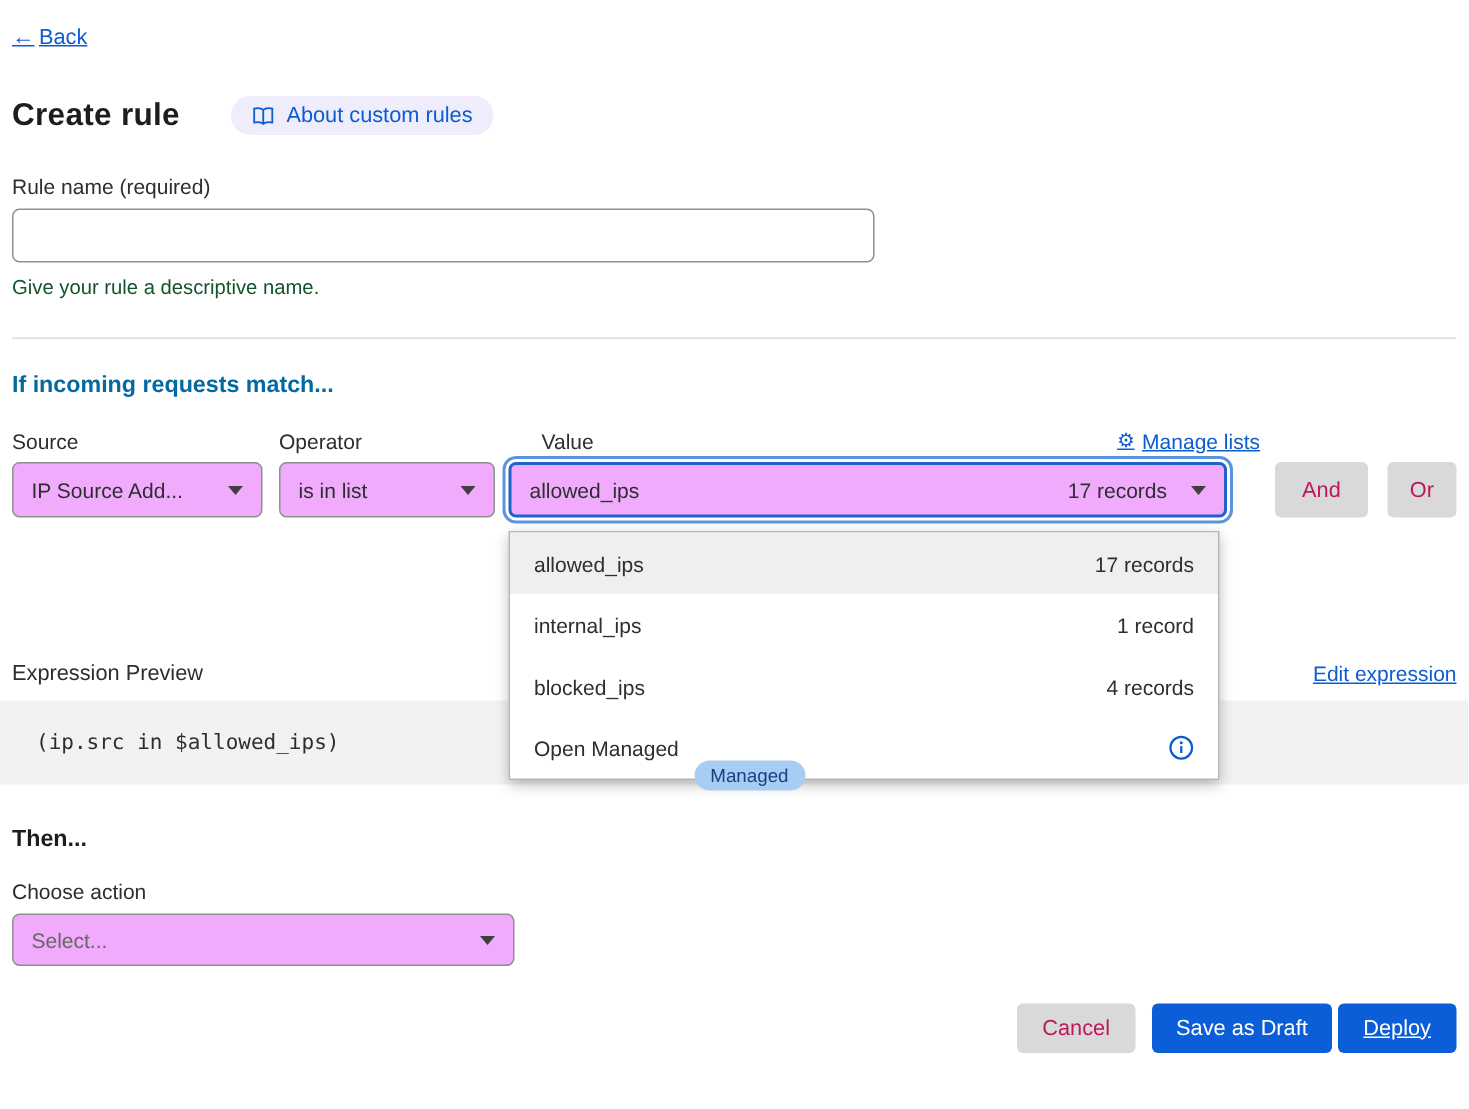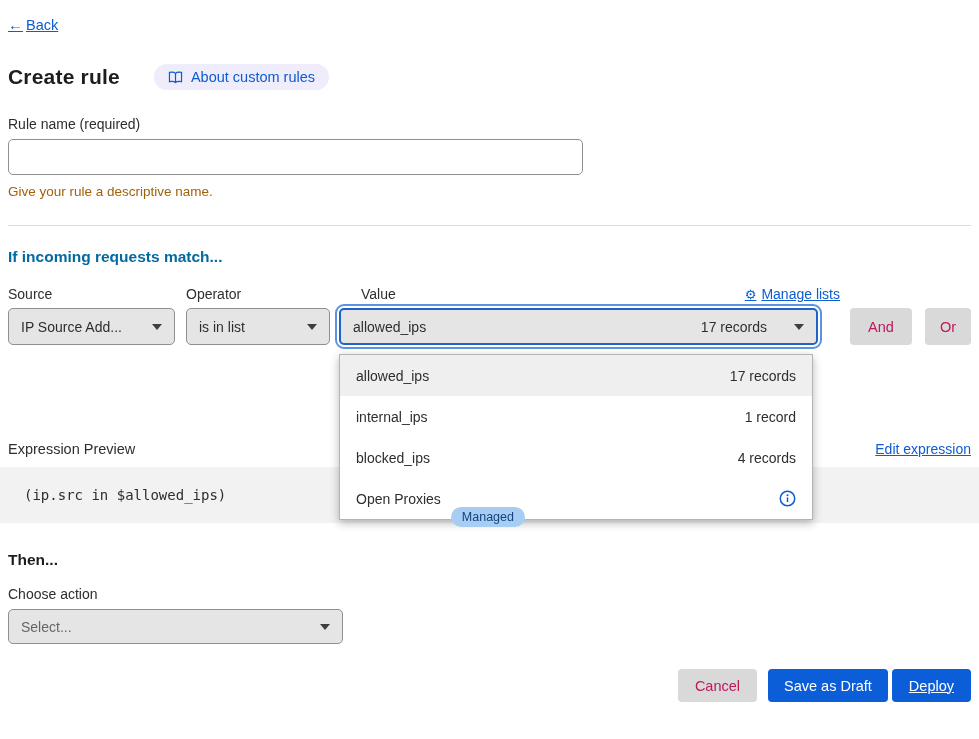--- a/index.html
+++ b/index.html
@@ -23,36 +23,36 @@
 
   .title-row{margin-top:30px;display:flex;align-items:center;gap:34px;}
   .page-title{margin:0;font-size:21px;font-weight:bold;color:#1d1d1d;letter-spacing:.2px;}
   .about-chip{display:inline-flex;align-items:center;gap:8px;background:var(--badge-bg);color:var(--link-blue);
     padding:5px 14px;border-radius:14px;font-size:14.5px;text-decoration:none;}
 
   .field-label{font-size:14px;color:#2e2e2e;}
   .rule-name-block{margin-top:26px;}
   .text-input{margin-top:7px;display:block;width:575px;height:36px;border:1px solid #8f8f8f;border-radius:5px;
     padding:0 12px;font-size:14px;font-family:inherit;outline:none;}
-  .helper-text{margin-top:9px;font-size:13.5px;color:#a16207;}
+  .helper-text{margin-top:9px;font-size:13.5px;color:#14532d;}
 
   .divider{margin:26px 0 0;border:none;border-top:1px solid #dcdcdc;}
 
   .section-heading{margin:22px 0 0;font-size:15.5px;font-weight:bold;color:#0369a1;}
 
   .labels-row{margin-top:20px;display:flex;align-items:flex-end;font-size:14px;}
   .lw-field{width:178px;}
   .lw-op{width:175px;}
   .lw-value{width:479px;display:flex;justify-content:space-between;align-items:flex-end;}
   .manage-link{display:inline-flex;align-items:center;gap:5px;font-size:14px;text-decoration:underline;}
   .manage-link .gear{font-size:13px;text-decoration:none;}
 
   .controls-row{margin-top:6px;display:flex;align-items:center;}
   .select{display:flex;align-items:center;height:37px;border:1px solid #8f8f8f;border-radius:5px;
-    padding:0 12px;font-size:14px;color:#2e2e2e;background:#e5e5e5;cursor:pointer;gap:11px;}
+    padding:0 12px;font-size:14px;color:#2e2e2e;background:#f0abfc;cursor:pointer;}
   .caret{margin-left:auto;width:0;height:0;border-left:5px solid transparent;border-right:5px solid transparent;
     border-top:6px solid #3f3f3f;flex-shrink:0;}
   .field-select{width:167px;margin-right:11px;}
   .op-select{width:144px;margin-right:9px;}
   .value-wrap{position:relative;width:479px;}
   .value-select{width:100%;border:2px solid #1f62c9;outline:2px solid #5b93e0;outline-offset:2px;border-radius:5px;}
   .value-select .records{margin-left:auto;margin-right:16px;}
   .value-select .caret{margin-left:0;}
 
   .btn{border:none;border-radius:4px;font-size:14.5px;font-family:inherit;cursor:pointer;}
@@ -155,21 +155,21 @@
         </div>
         <div class="dd-row">
           <span>internal_ips</span>
           <span class="dd-meta">1 record</span>
         </div>
         <div class="dd-row">
           <span>blocked_ips</span>
           <span class="dd-meta">4 records</span>
         </div>
         <div class="dd-row">
-          <span>Open Proxies</span>
+          <span>Open Managed</span>
           <span class="managed-pill">Managed</span>
           <button class="info-btn">
             <svg width="17" height="17" viewBox="0 0 16 16">
               <circle cx="8" cy="8" r="6.8" fill="none" stroke="currentColor" stroke-width="1.4"></circle>
               <rect x="7.3" y="7" width="1.4" height="4.3" fill="currentColor"></rect>
               <circle cx="8" cy="4.9" r="0.95" fill="currentColor"></circle>
             </svg>
           </button>
         </div>
       </div>

